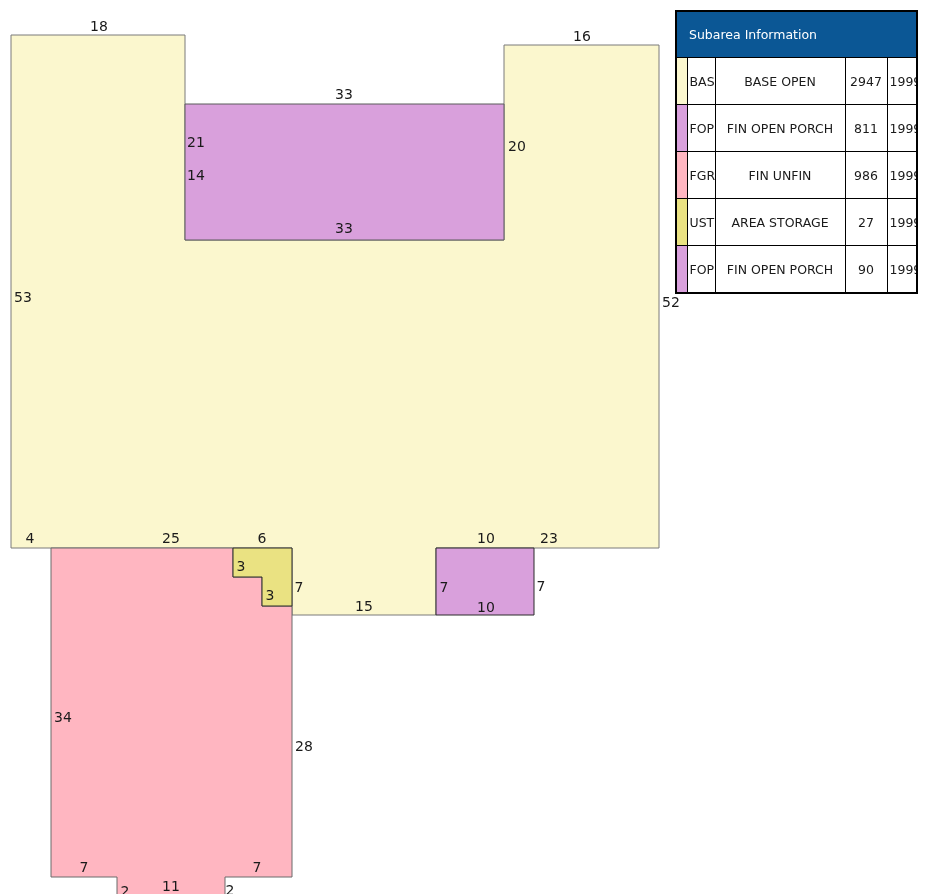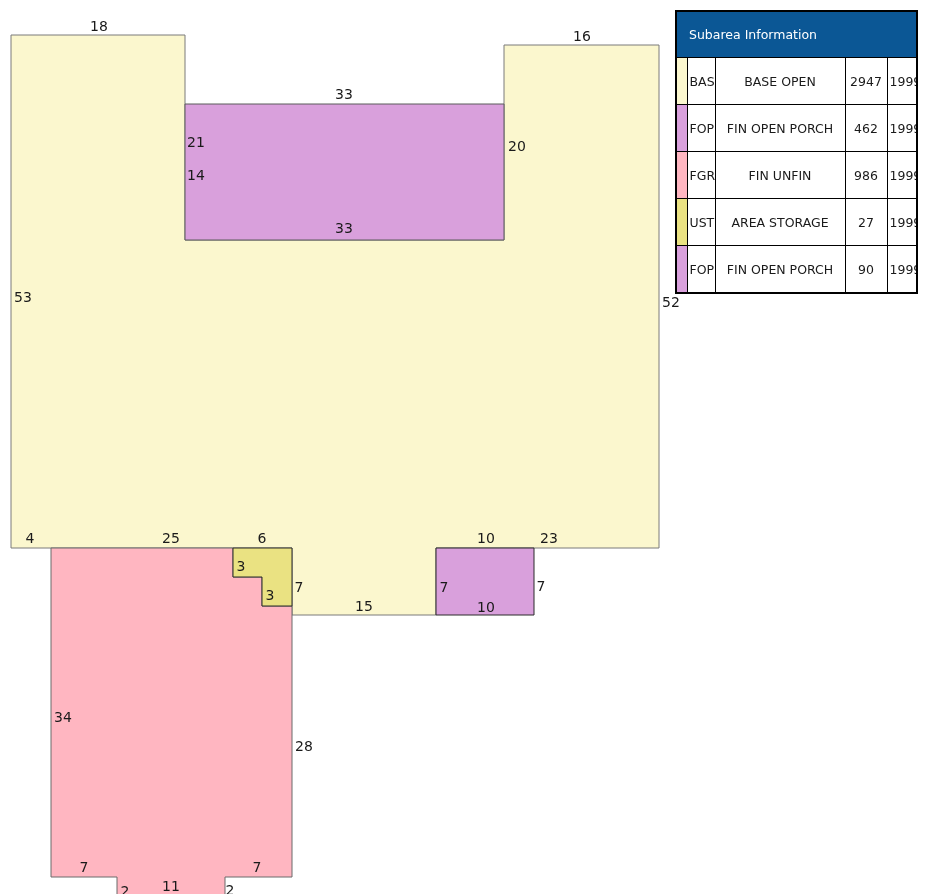--- a/index.html
+++ b/index.html
@@ -119,21 +119,21 @@
         <td class="swatch" style="background: rgb(251, 247, 206);"></td>
         <td>BAS</td>
         <td>BASE OPEN</td>
         <td>2947</td>
         <td>1999</td>
       </tr>
       <tr>
         <td class="swatch" style="background: rgb(217, 160, 220);"></td>
         <td>FOP</td>
         <td>FIN OPEN PORCH</td>
-        <td>462</td>
+        <td>811</td>
         <td>1999</td>
       </tr>
       <tr>
         <td class="swatch" style="background: rgb(255, 182, 193);"></td>
         <td>FGR</td>
         <td>FIN UNFIN</td>
         <td>986</td>
         <td>1999</td>
       </tr>
       <tr>

